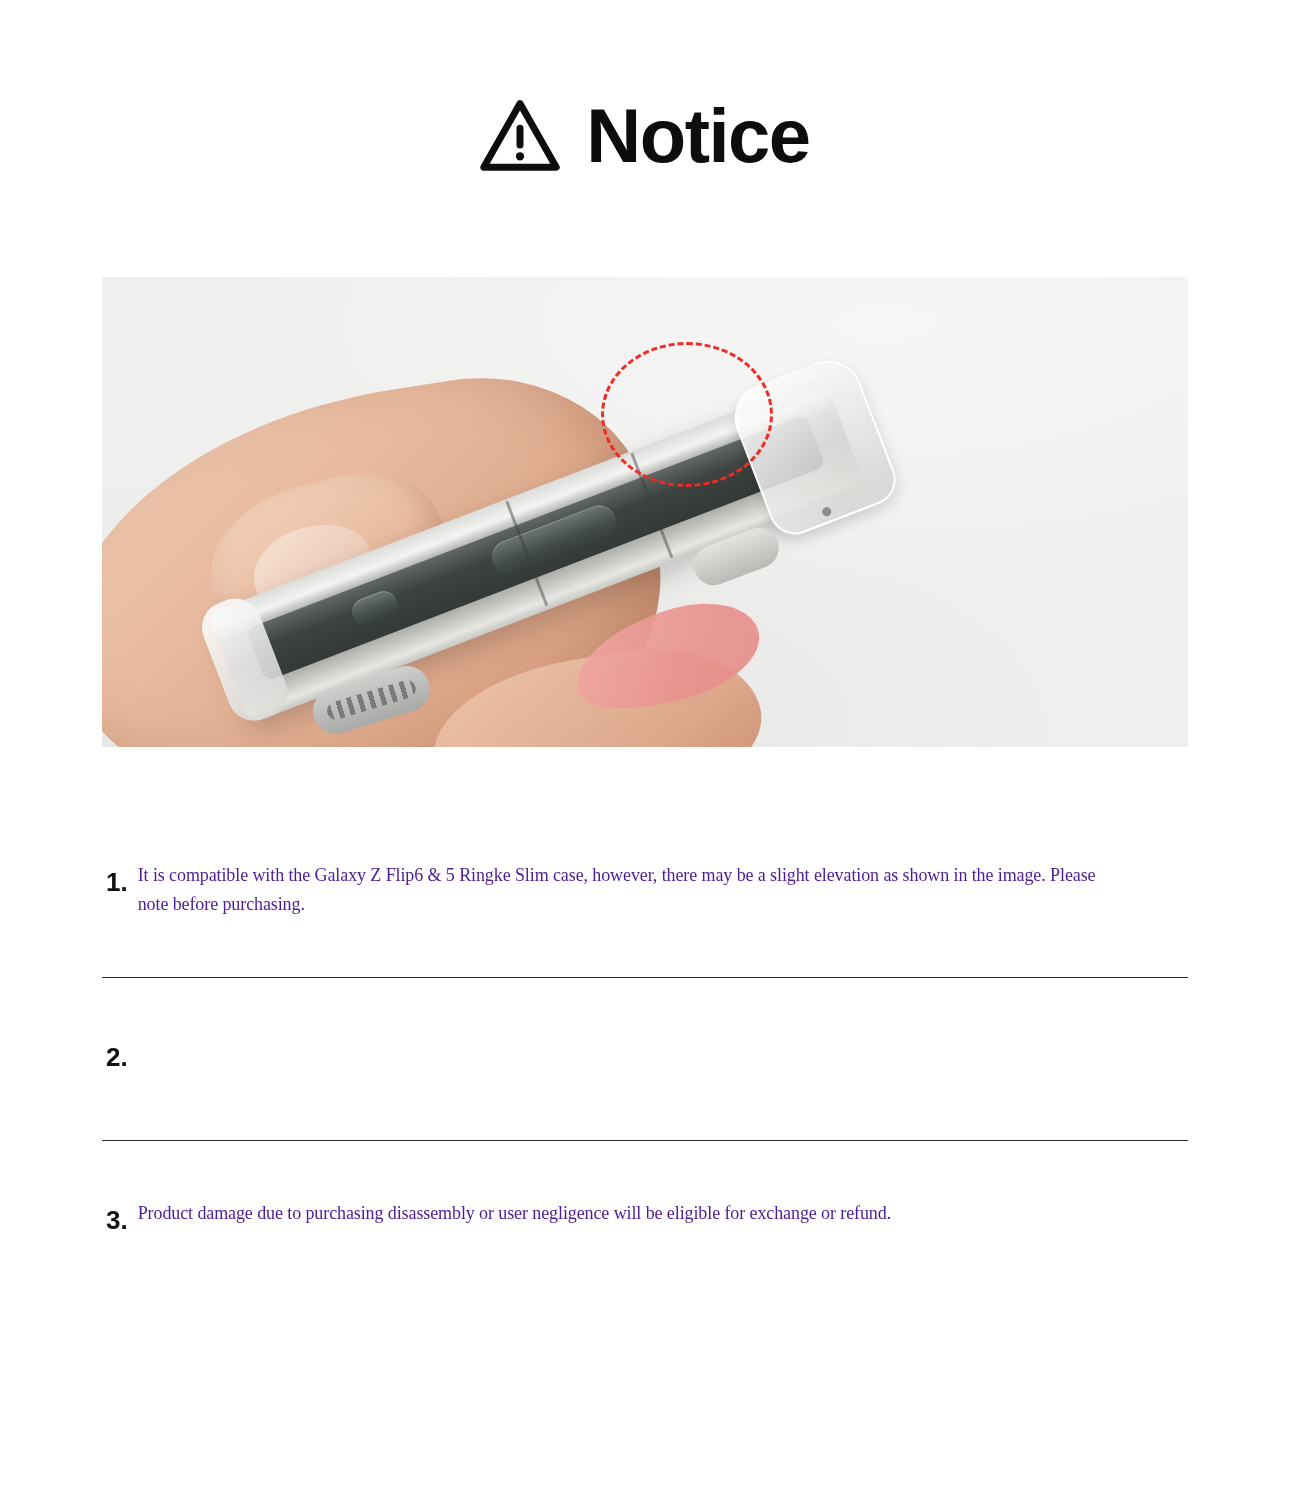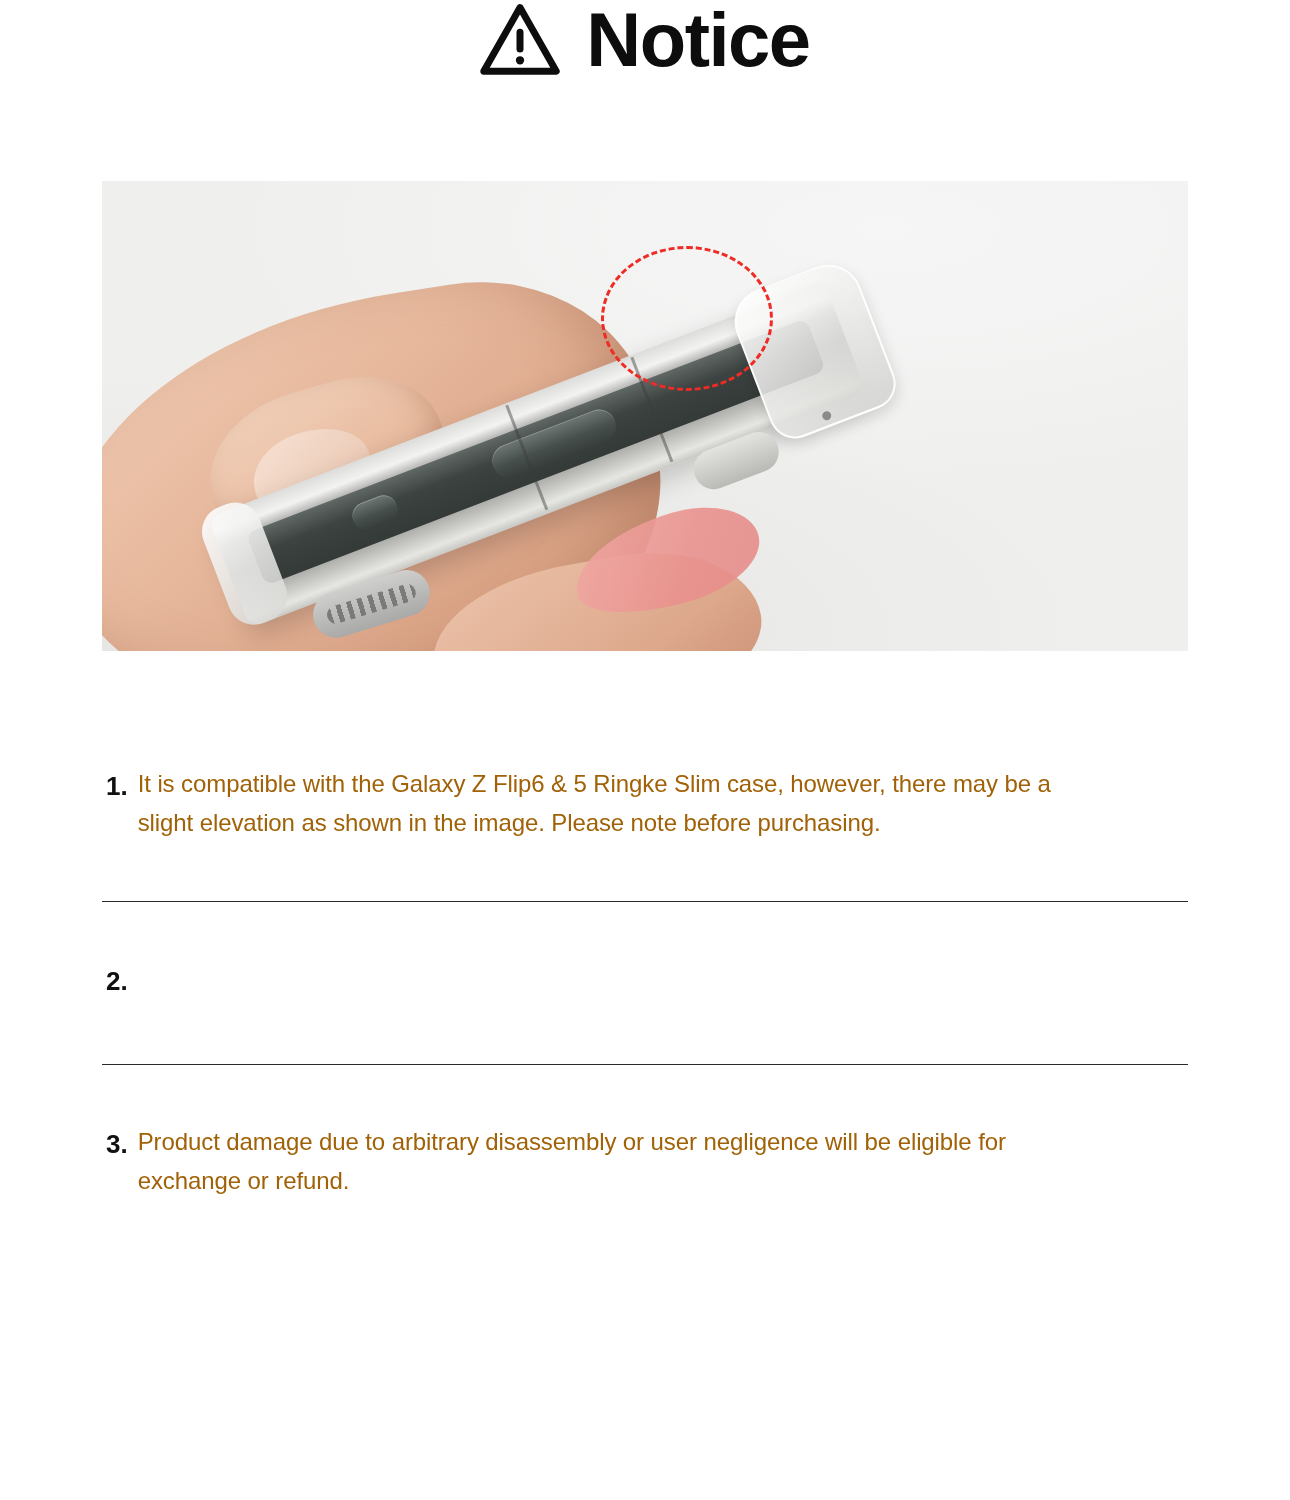--- a/index.html
+++ b/index.html
@@ -15,20 +15,21 @@
     position: relative;
     overflow: hidden;
   }
 
   
   .notice-header {
     display: flex;
     align-items: center;
     justify-content: center;
     gap: 26px;
+    padding-top: 96px;
   }
   .warn-icon {
     width: 80px;
     height: 80px;
     display: block;
     flex: none;
   }
   .notice-title {
     font-size: 76px;
     font-weight: 700;
@@ -235,25 +236,26 @@
   }
   .note-num {
     font-size: 26px;
     font-weight: 700;
     line-height: 1.62;
     color: #111;
     flex: none;
     padding-left: 4px;
   }
   .note-text {
-    font-size: 24px;
+    font-size: 18px;
     line-height: 1.62;
-    color: #a16207;
+    color: #4c1d95;
     letter-spacing: -0.1px;
     max-width: 960px;
+    font-family: Liberation Serif, serif;
   }
   .divider {
     height: 1px;
     background: #2b2b2b;
     margin: 0 auto;
     width: 1086px;
   }
   .gap-a { height: 62px; }
   .gap-b { height: 58px; }
   .gap-c { height: 58px; }
@@ -313,15 +315,15 @@
   <div class="note">
     <span class="note-num">2.</span>
   </div>
 
   <div class="gap-d"></div>
   <div class="divider"></div>
   <div class="gap-c"></div>
 
   <div class="note">
     <span class="note-num">3.</span>
-    <span class="note-text">Product damage due to arbitrary disassembly or user negligence will be eligible for exchange or refund.</span>
+    <span class="note-text">Product damage due to purchasing disassembly or user negligence will be eligible for exchange or refund.</span>
   </div>
 </div>
 
 </body></html>

